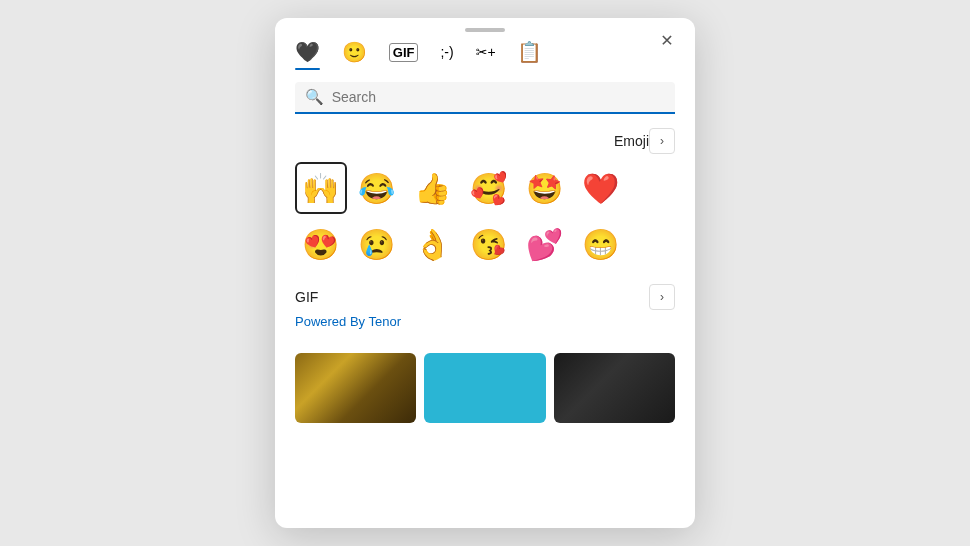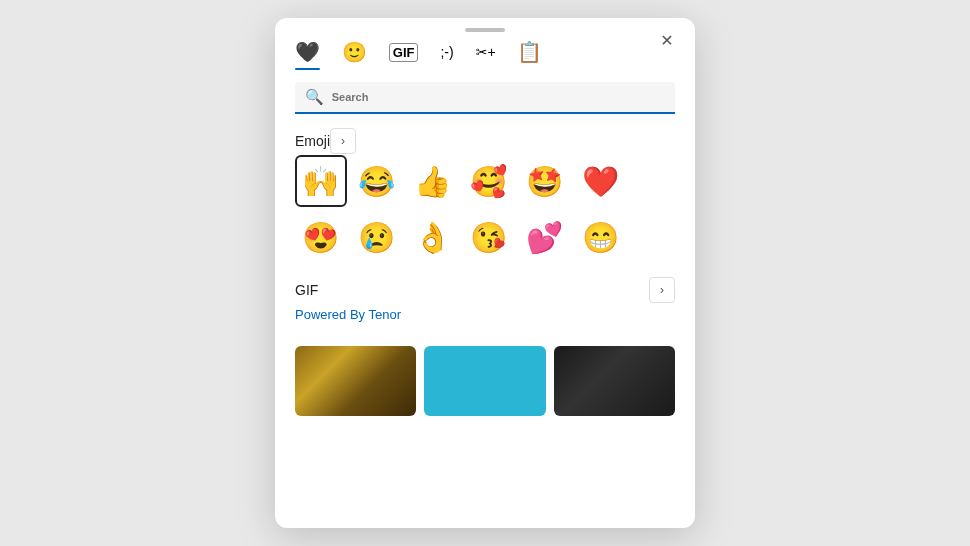--- a/index.html
+++ b/index.html
@@ -96,45 +96,44 @@
     .search-icon-wrap {
       color: #555;
       margin-right: 8px;
       font-size: 15px;
     }
 
     .search-input {
       border: none;
       background: transparent;
       outline: none;
-      font-size: 11px;
+      font-size: 14px;
       color: #b91c1c;
       width: 100%;
-      font-weight: bold;
     }
 
     .scroll-area {
       flex: 1;
       overflow-y: auto;
       padding: 0 20px 10px;
     }
 
     .scroll-area::-webkit-scrollbar {
       width: 6px;
     }
     .scroll-area::-webkit-scrollbar-thumb {
       background: #c0c0c0;
       border-radius: 3px;
     }
 
     .section-header {
       display: flex;
       align-items: center;
-      justify-content: flex-start;
-      margin: 14px 0 1px;
+      justify-content: flex-end;
+      margin: 14px 0 8px;
     }
 
     .section-title {
       font-size: 14px;
       font-weight: 500;
       color: #222;
     }
 
     .section-arrow {
       width: 26px;

